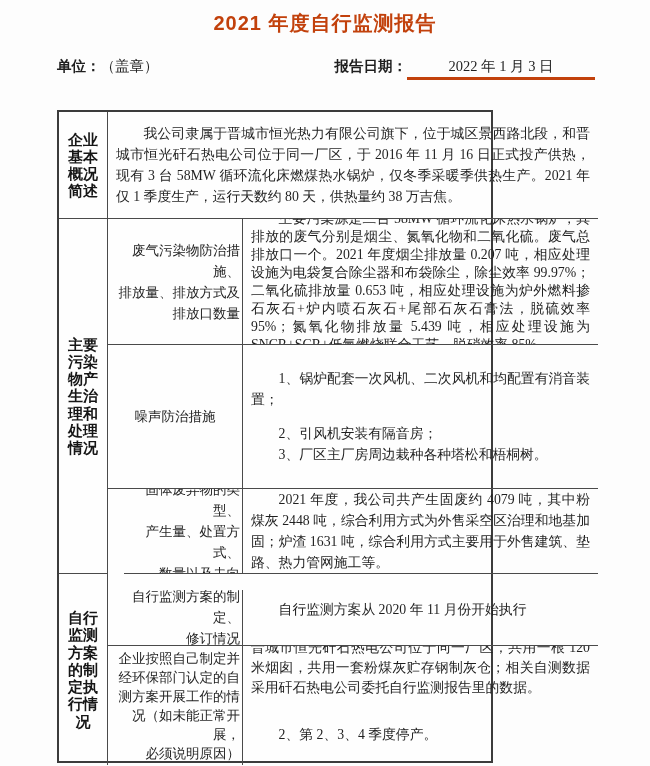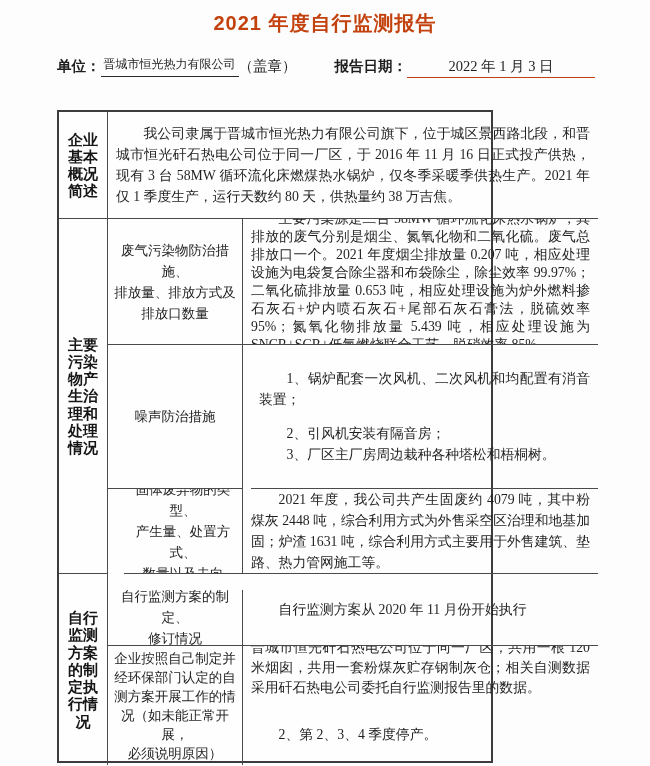--- a/index.html
+++ b/index.html
@@ -34,21 +34,21 @@
     border-bottom:1px solid #2a2a2a;
     padding:0 3px 1px 3px;
     transform:translateY(-1px);
   }
   .unit-seal{font-size:14.5px;}
   .spacer{flex:1;}
   .date-value{
     display:inline-block;
     width:188px;
     text-align:center;
-    border-bottom:1px solid #c2410c;
+    border-bottom:3px solid #c2410c;
     padding-bottom:1px;
     font-size:14.5px;
   }
 
   
   .report-table{
     position:absolute;
     left:57px; top:100px;
     width:436px; height:653px;
     display:grid;
@@ -77,21 +77,21 @@
     font-family:"Liberation Sans","DejaVu Sans",sans-serif;
     font-weight:700;
     font-size:15px;
     line-height:17.2px;
     white-space:pre-line;
     color:#161616;
   }
   
   .row-label{
     align-items:center;
-    text-align:center;
+    text-align:right;
     font-size:13.5px;
     line-height:21px;
     white-space:pre-line;
     padding:0 2px;
   }
   .row-label.tight{line-height:19px;}
 
   
   .content{
     padding:0 8px;
@@ -105,39 +105,38 @@
   .content .gap-after{margin-bottom:13px;}
   .content.single p{text-indent:2em;}
 
   
   .h1{grid-column:1;grid-row:1;}
   .c1{grid-column:2 / 4;grid-row:1;}
   .h2{grid-column:1;grid-row:2 / 5;}
   .l21{grid-column:2;grid-row:2;}
   .c21{grid-column:3;grid-row:2;}
   .l22{grid-column:2;grid-row:3;}
-  .c22{grid-column:3;grid-row:3;margin-left:8px;}
+  .c22{grid-column:3;grid-row:3;}
   .l23{grid-column:2;grid-row:4;margin-left:16px;}
   .c23{grid-column:3;grid-row:4;}
   .h3{grid-column:1;grid-row:5 / 7;}
   .l31{grid-column:2;grid-row:5;margin-top:16px;}
   .c31{grid-column:3;grid-row:5;}
   .l32{grid-column:2;grid-row:6;}
   .c32{grid-column:3;grid-row:6;gap:28px;}
 </style>
 </head>
 <body>
 
 <div class="page">
 
   <div class="doc-title">2021 年度自行监测报告</div>
 
   <div class="info-line">
     <span class="unit-label">单位：</span>
-    <span class="unit-name">晋城市恒光热力有限公司</span>
     <span class="unit-seal">（盖章）</span>
     <span class="spacer"></span>
     <span class="date-label">报告日期：</span>
     <span class="date-value">2022 年 1 月 3 日</span>
   </div>
 
   <div class="report-table">
 
     <div class="cell sec-header h1">企业
 基本

